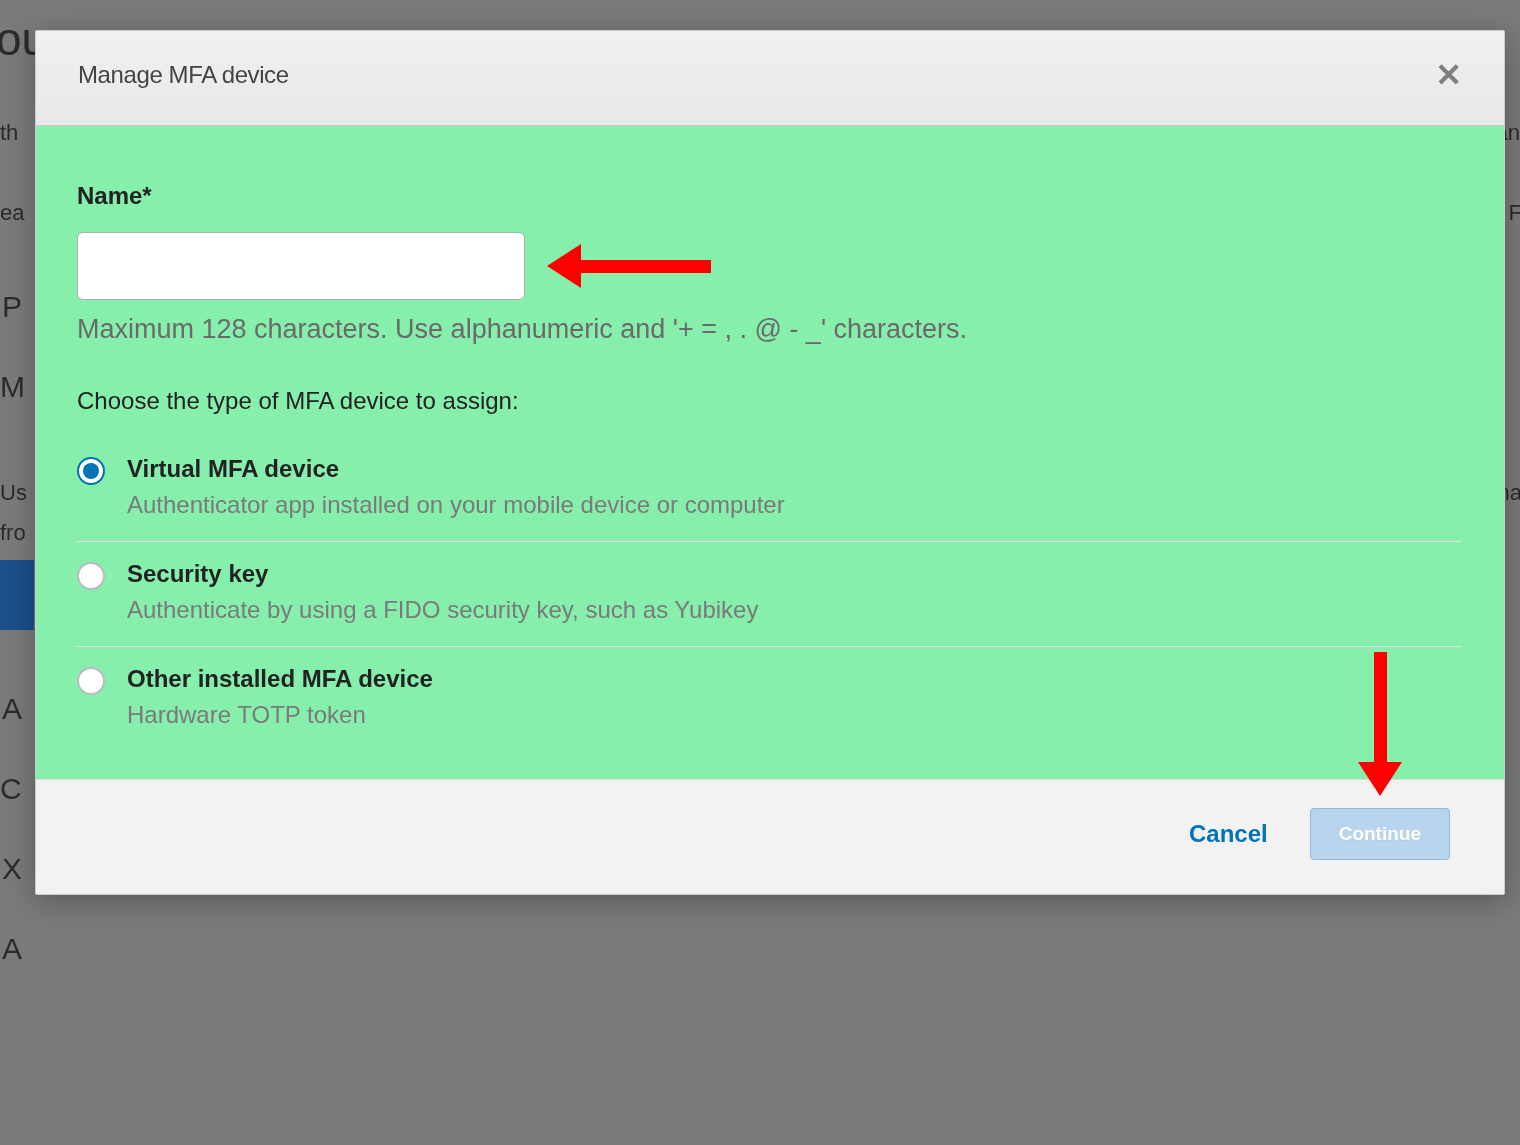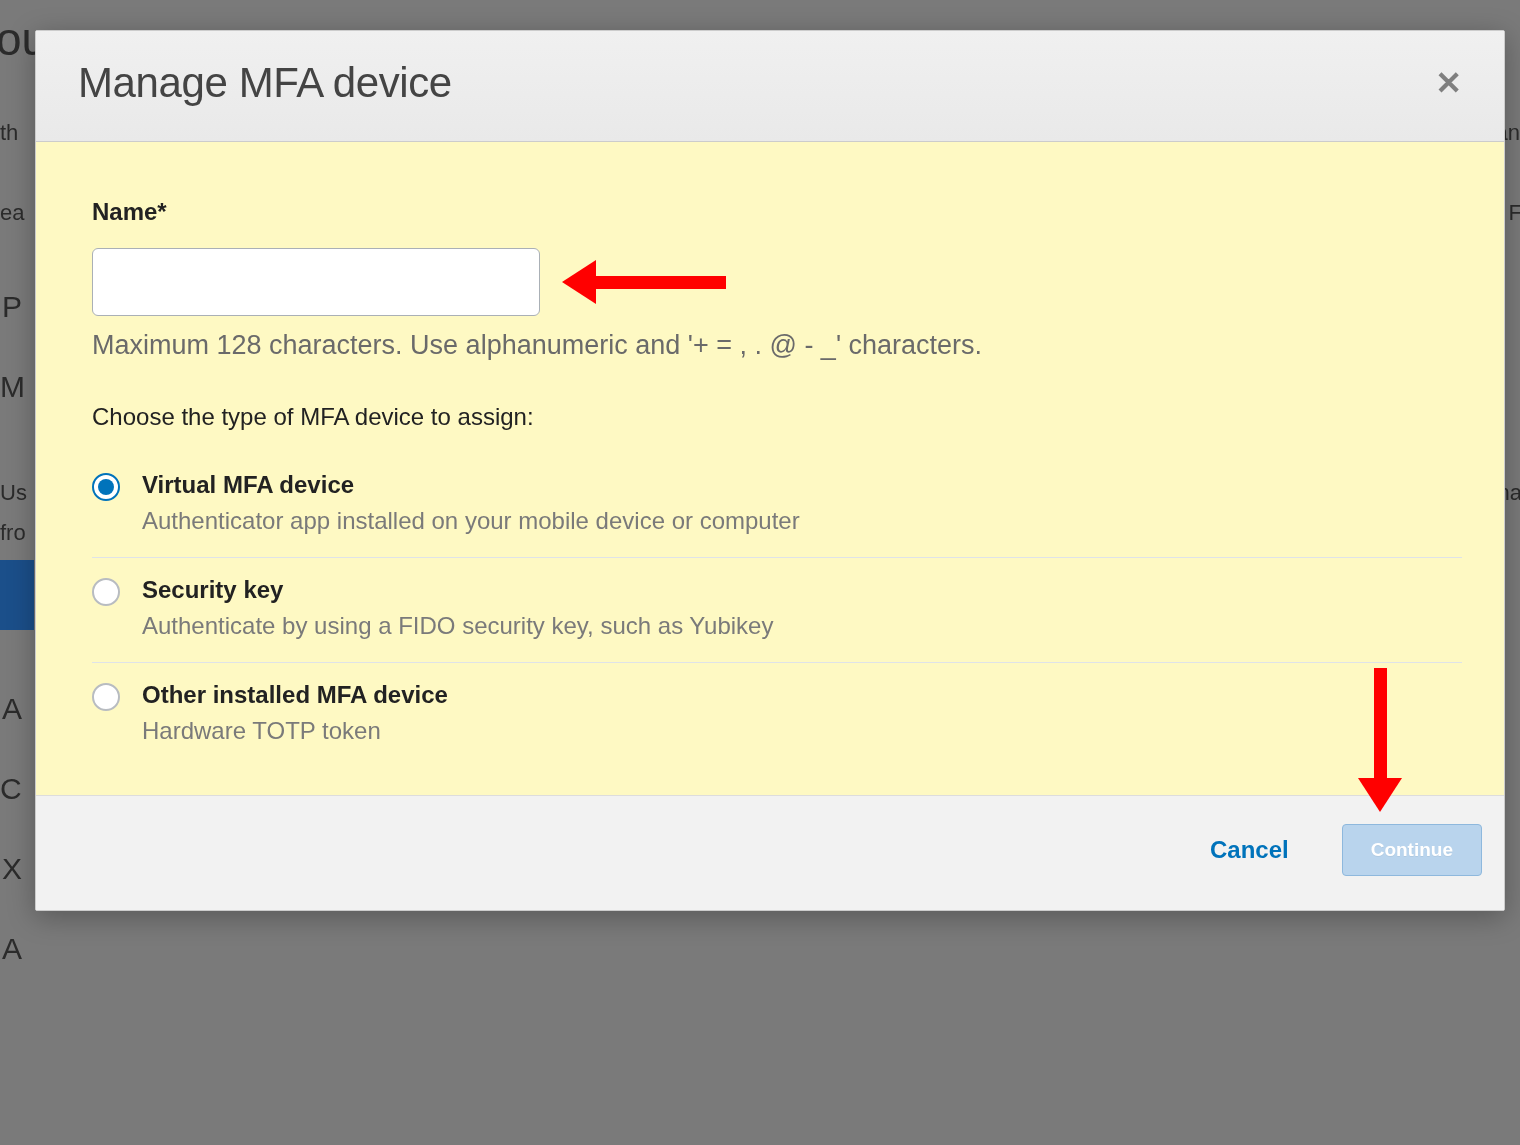--- a/index.html
+++ b/index.html
@@ -40,38 +40,38 @@
     }
     .modal-header {
       background: linear-gradient(#f0f0f0,#e9e9e9);
       border-bottom: 1px solid #ccc;
       padding: 28px 42px 34px 42px;
       display: flex;
       justify-content: space-between;
       align-items: center;
     }
     .modal-title {
-      font-size: 42px;
+      font-size: 24px;
       font-weight: 400;
       color: #444;
       letter-spacing: -0.4px;
     }
     .close-btn {
       background: none;
       border: none;
       color: #7f7f7f;
       font-size: 32px;
       font-weight: 700;
       cursor: pointer;
       line-height: 1;
       padding: 0;
     }
     .modal-body {
-      padding: 56px 42px 28px 56px;
-      background: #fef9c3;
+      padding: 56px 42px 28px 41px;
+      background: #86efac;
     }
     .field-label {
       font-size: 24px;
       font-weight: 700;
       color: #222;
       margin-bottom: 22px;
       display: block;
     }
     .input-row {
       display: flex;
@@ -169,25 +169,25 @@
       margin-top: 28px;
     }
     .info-link {
       color: #0073bb;
       text-decoration: none;
       cursor: pointer;
     }
     .modal-footer {
       background: #f2f2f2;
       border-top: 1px solid #ddd;
-      padding: 28px 22px 34px 42px;
+      padding: 28px 54px 34px 42px;
       display: flex;
       justify-content: flex-end;
       align-items: center;
-      gap: 45px;
+      gap: 34px;
       position: relative;
     }
     .btn-cancel {
       background: none;
       border: none;
       color: #0073bb;
       font-size: 24px;
       font-weight: 700;
       cursor: pointer;
       padding: 12px 8px;

